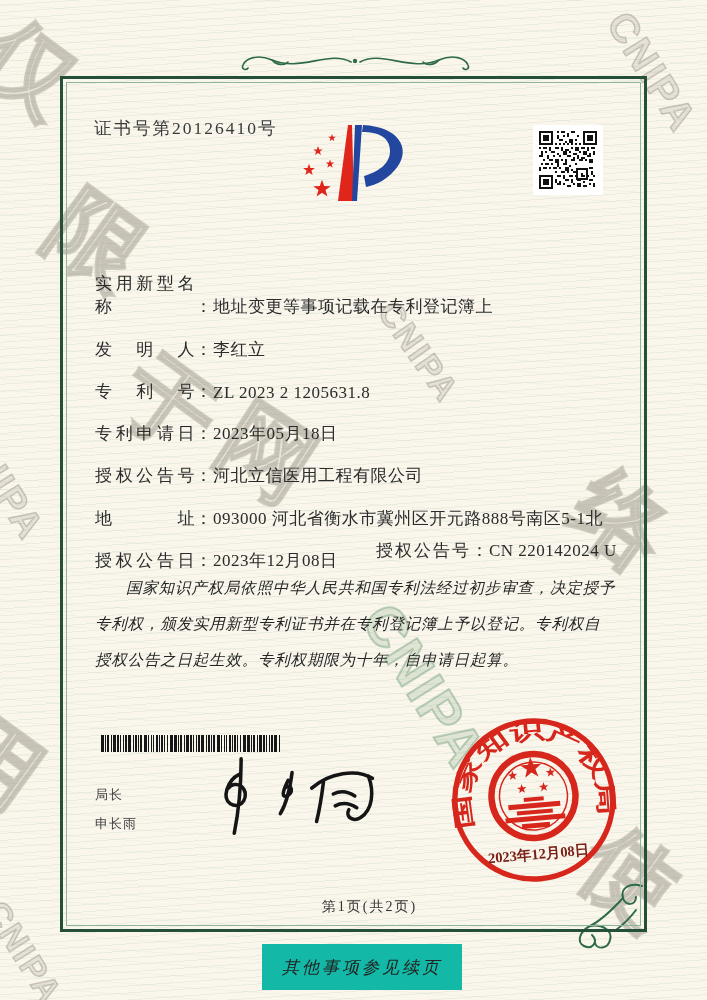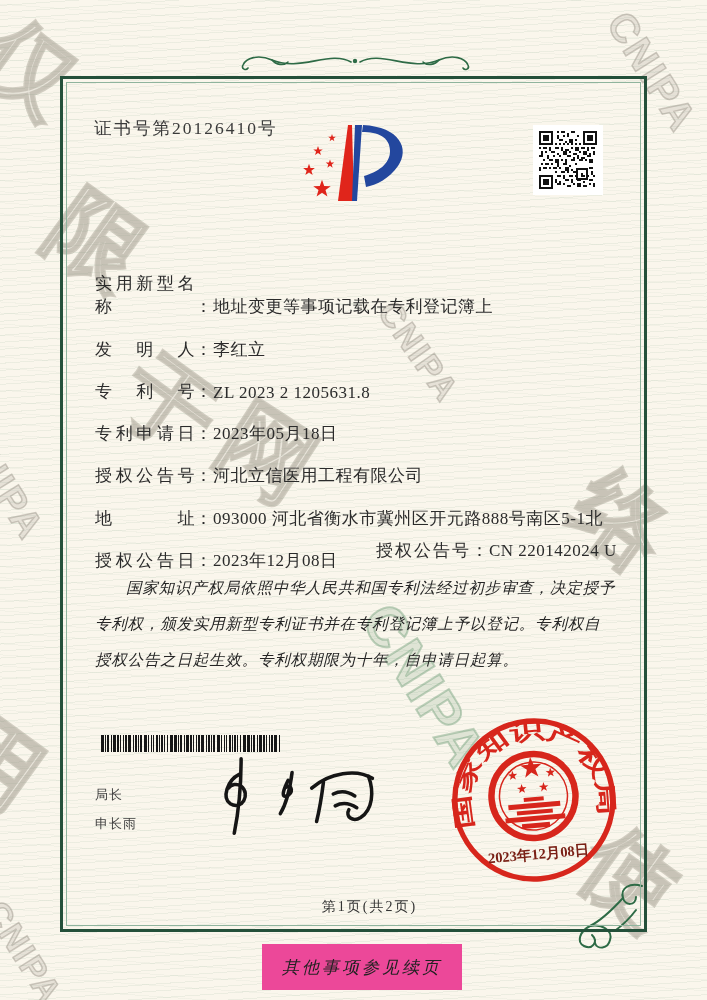--- a/index.html
+++ b/index.html
@@ -94,21 +94,21 @@
   .signature { position:absolute; left:198px; top:754px; }
 
   .seal { position:absolute; left:444px; top:710px; transform:rotate(-5deg); }
 
   .page-number {
     position:absolute; left:62px; top:898px; width:615px;
     text-align:center; font-size:14px; letter-spacing:2px; color:#333;
   }
   .note-box {
     position:absolute; left:262px; top:944px; width:200px; height:46px;
-    background:#ec4899; z-index:3;
+    background:#14b8a6; z-index:3;
     display:flex; align-items:center; justify-content:center;
     font-size:17px; font-style:italic; letter-spacing:3px; color:#222;
   }
 </style>
 </head>
 <body>
 
 <div class="texture"></div>
 
 <span class="wm wm-char" style="left:28px;top:-8px;transform:rotate(36deg)">仅</span>

